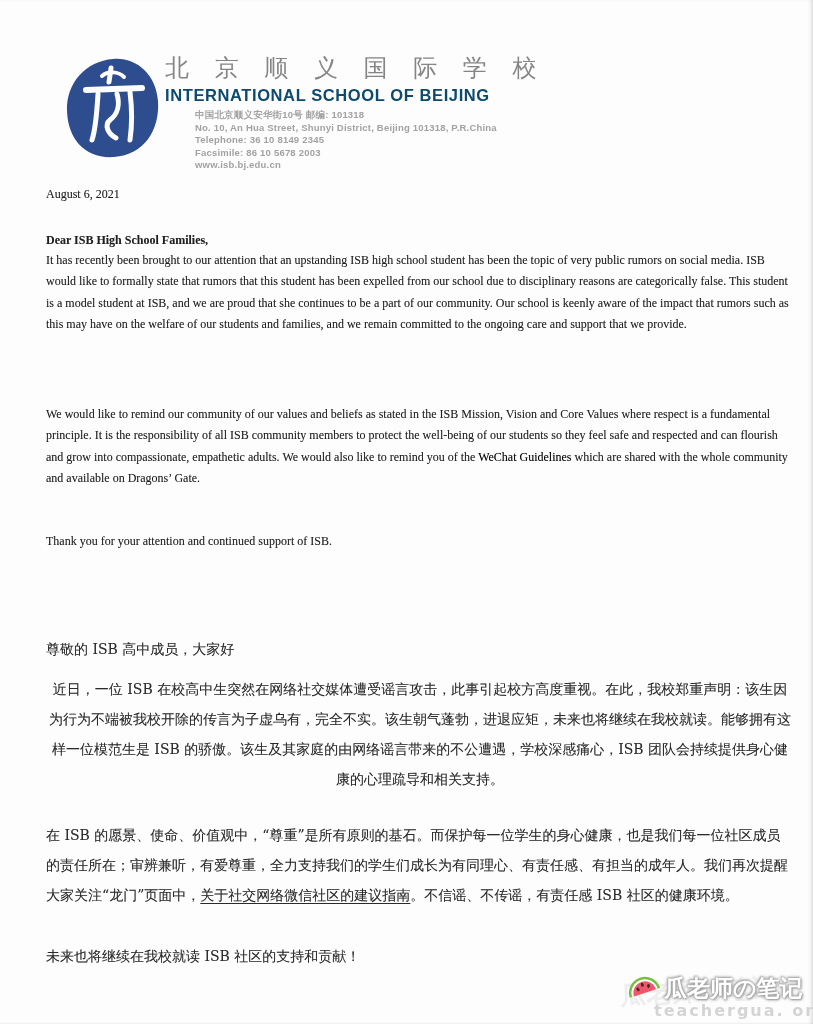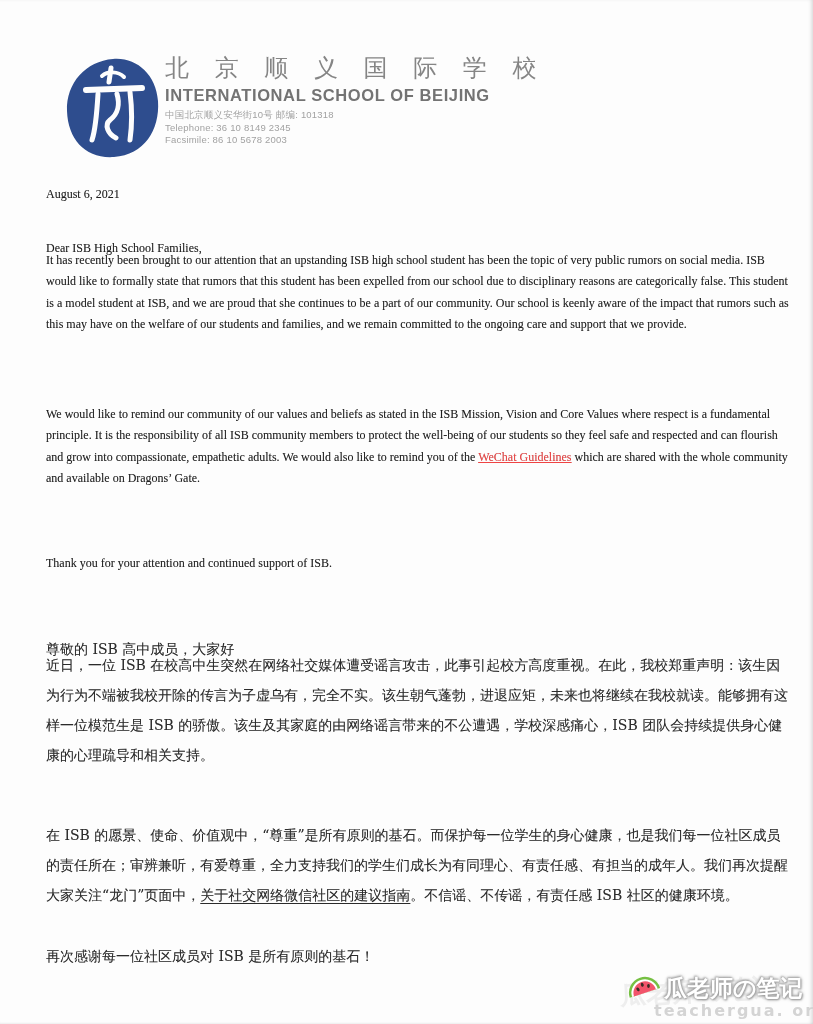--- a/index.html
+++ b/index.html
@@ -13,42 +13,42 @@
     box-shadow:inset -3px 0 4px -2px rgba(0,0,0,.18), inset 0 -2px 3px -2px rgba(0,0,0,.08);
   }
   
   .logo{position:absolute;left:62px;top:56px;width:102px;height:104px;}
   .header-text{position:absolute;left:165px;top:52px;width:560px;}
   .school-cn{
     font-size:24px;letter-spacing:9px;color:#858585;font-weight:500;
     font-family:"DejaVu Serif",serif;white-space:nowrap;
   }
   .school-en{
-    font-size:16.5px;font-weight:700;color:#737373;letter-spacing:.6px;
+    font-size:16.5px;font-weight:700;color:#0c4a6e;letter-spacing:.6px;
     font-family:"Liberation Sans","DejaVu Sans",sans-serif;margin-top:2px;white-space:nowrap;
   }
   .contact{margin-top:4px;font-family:"Liberation Sans","DejaVu Sans",sans-serif;}
   .contact div{
-    font-size:9.5px;line-height:12.5px;color:#a2a2a2;font-weight:400;letter-spacing:.2px;
+    font-size:9.5px;line-height:12.5px;color:#a2a2a2;font-weight:700;letter-spacing:.2px;margin-left:30px;
   }
   .website{font-size:11px;line-height:15px;color:#1b4c90;font-weight:800;letter-spacing:.3px;}
   
   .blk{position:absolute;left:46px;width:744px;color:#1f1f1f;}
   .en{font-size:12px;line-height:21.4px;text-shadow:0 0 .6px rgba(40,40,40,.35);}
   .date-line{top:184px;}
-  .salutation{top:238px;}
+  .salutation{top:230px;font-weight:bold;}
   .para1{top:250px;}
   .para2{top:404px;}
-  .closing{top:553px;font-family:Liberation Serif, serif;}
-  .link-en{color:#ef4444;text-decoration:underline;cursor:pointer;}
+  .closing{top:531px;font-family:Liberation Serif, serif;}
+  .link-en{color:#000000;cursor:pointer;}
   
   .cn{font-size:14px;line-height:30px;color:#2b2b2b;width:748px;
       font-family:"DejaVu Serif",serif;text-shadow:0 0 .6px rgba(40,40,40,.3);}
   .cn-salutation{top:634px;}
-  .cn-para1{top:650px;}
+  .cn-para1{top:674px;text-align:center;}
   .cn-para2{top:820px;}
   .cn-closing{top:941px;}
   .link-cn{color:#2b2b2b;text-decoration:underline;text-underline-offset:3px;cursor:pointer;}
   
   .watermark{position:absolute;left:612px;top:968px;width:200px;height:56px;}
   .wm-ghost{
     position:absolute;left:8px;top:6px;font-size:26px;font-weight:700;
     color:rgba(170,170,170,.18);transform:rotate(-3deg);white-space:nowrap;
     font-family:"DejaVu Sans",sans-serif;
   }
@@ -82,42 +82,44 @@
         <path d="M68 36 C70 52 70 70 68 84" stroke-width="5"></path>
       </g>
     </svg>
   </div>
 
   <div class="header-text">
     <div class="school-cn">北 京 顺 义 国 际 学 校</div>
     <div class="school-en">INTERNATIONAL SCHOOL OF BEIJING</div>
     <div class="contact">
       <div>中国北京顺义安华街10号  邮编: 101318</div>
+      <div>No. 10, An Hua Street, Shunyi District, Beijing 101318, P.R.China</div>
       <div>Telephone: 36 10 8149 2345</div>
       <div>Facsimile: 86 10 5678 2003</div>
+      <div class="website">www.isb.bj.edu.cn</div>
     </div>
   </div>
 
   <div class="blk en date-line">August 6, 2021</div>
 
   <div class="blk en salutation">Dear ISB High School Families,</div>
 
   <div class="blk en para1">It has recently been brought to our attention that an upstanding ISB high school student has been the topic of very public rumors on social media.  ISB would like to formally state that rumors that this student has been expelled from our school due to disciplinary reasons are categorically false.  This student is a model student at ISB, and we are proud that she continues to be a part of our community. Our school is keenly aware of the impact that rumors such as this may have on the welfare of our students and families, and we remain committed to the ongoing care and support that we provide.</div>
 
   <div class="blk en para2"><span>We would like to remind our community of our values and beliefs as stated in the ISB Mission, Vision and Core Values where respect is a fundamental principle. It is the responsibility of all ISB community members to protect the well-being of our students so they feel safe and respected and can flourish and grow into compassionate, empathetic adults. We would also like to remind you of the </span><a class="link-en">WeChat Guidelines</a><span> which are shared with the whole community and available on Dragons’ Gate.</span></div>
 
   <div class="blk en closing">Thank you for your attention and continued support of ISB.</div>
 
   <div class="blk cn cn-salutation">尊敬的 ISB 高中成员，大家好</div>
 
   <div class="blk cn cn-para1">近日，一位 ISB 在校高中生突然在网络社交媒体遭受谣言攻击，此事引起校方高度重视。在此，我校郑重声明：该生因为行为不端被我校开除的传言为子虚乌有，完全不实。该生朝气蓬勃，进退应矩，未来也将继续在我校就读。能够拥有这样一位模范生是 ISB 的骄傲。该生及其家庭的由网络谣言带来的不公遭遇，学校深感痛心，ISB 团队会持续提供身心健康的心理疏导和相关支持。</div>
 
   <div class="blk cn cn-para2"><span>在 ISB 的愿景、使命、价值观中，“尊重”是所有原则的基石。而保护每一位学生的身心健康，也是我们每一位社区成员的责任所在；审辨兼听，有爱尊重，全力支持我们的学生们成长为有同理心、有责任感、有担当的成年人。我们再次提醒大家关注“龙门”页面中，</span><a class="link-cn">关于社交网络微信社区的建议指南</a><span>。不信谣、不传谣，有责任感 ISB 社区的健康环境。</span></div>
 
-  <div class="blk cn cn-closing">再次感谢每一位社区成员对 ISB 是所有原则的基石！</div>
+  <div class="blk cn cn-closing">未来也将继续在我校就读 ISB 社区的支持和贡献！</div>
 
   <div class="watermark">
     <span class="wm-ghost">瓜老师の笔记</span>
     <span class="wm-icon">
       <svg viewBox="0 0 36 36" width="36" height="36" aria-hidden="true">
         <g transform="rotate(-18 18 18)">
           <path d="M2 21 A16 16 0 0 1 34 21 Z" fill="#76c043"></path>
           <path d="M4.5 21 A13.5 13.5 0 0 1 31.5 21 Z" fill="#ffffff"></path>
           <path d="M6.5 21 A11.5 11.5 0 0 1 29.5 21 Z" fill="#f2546b"></path>
           <ellipse cx="12.5" cy="15.5" rx="1.4" ry="2" fill="#3a2b25" transform="rotate(-20 12.5 15.5)"></ellipse>

